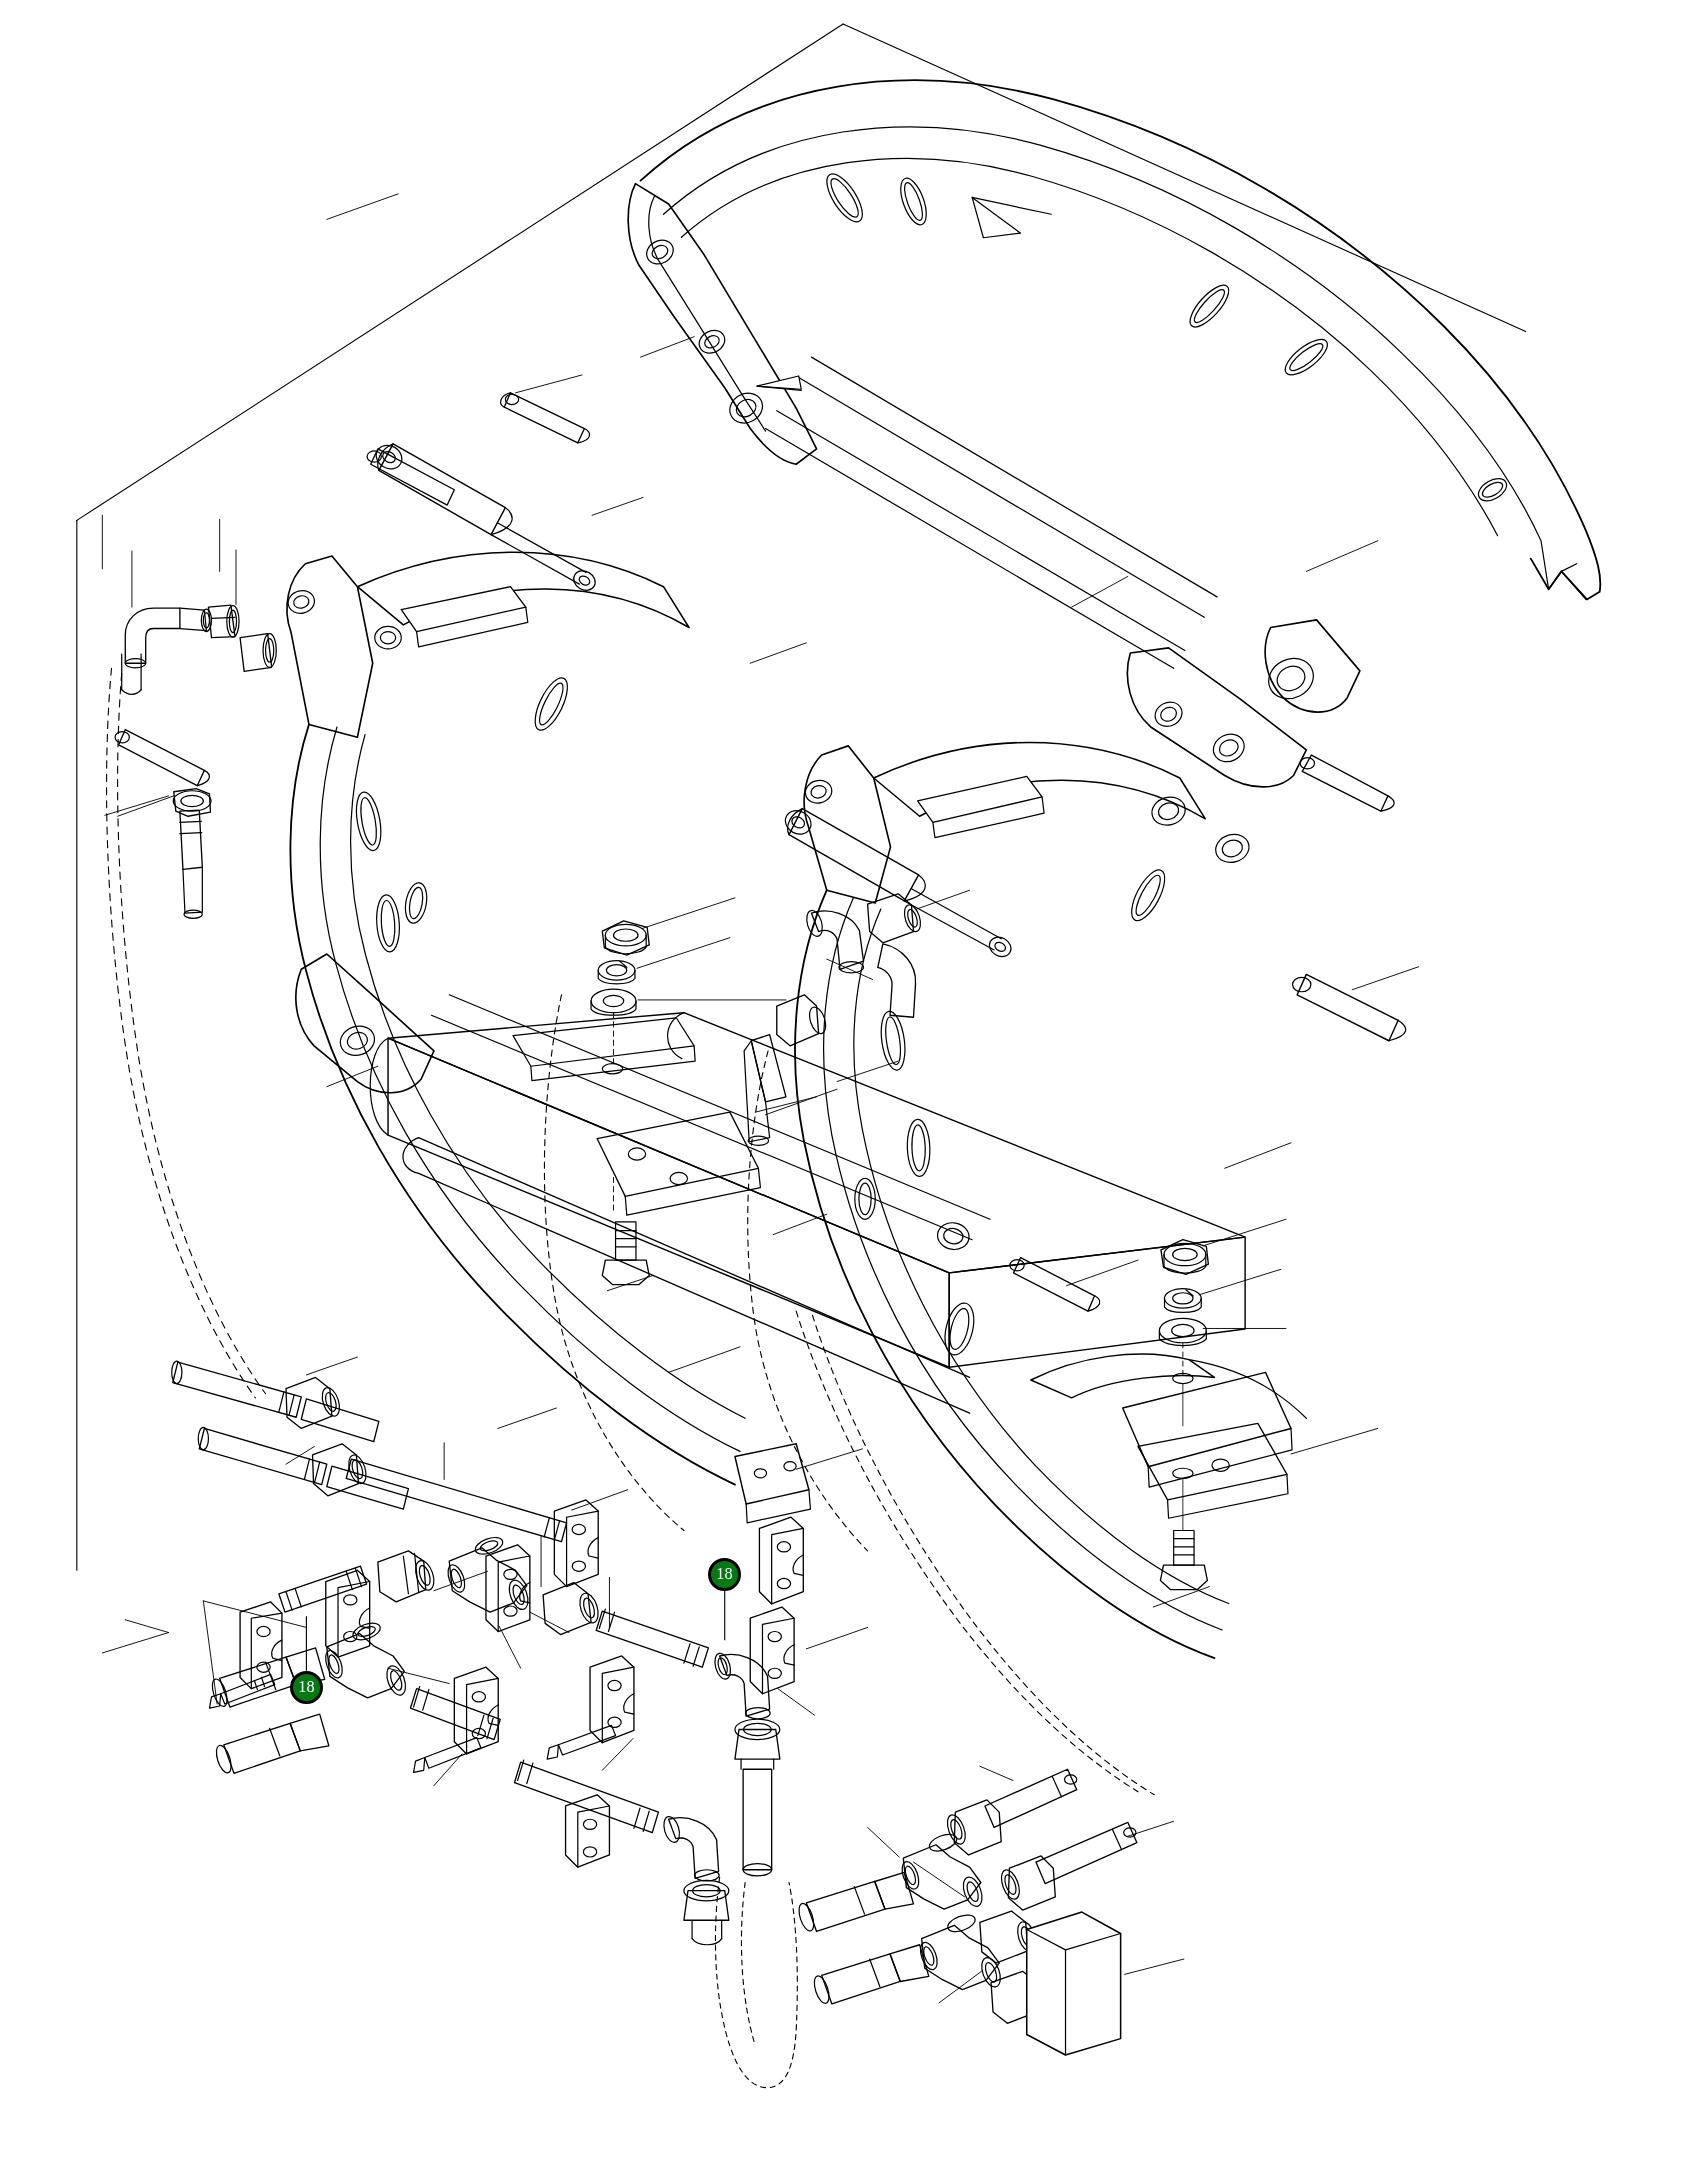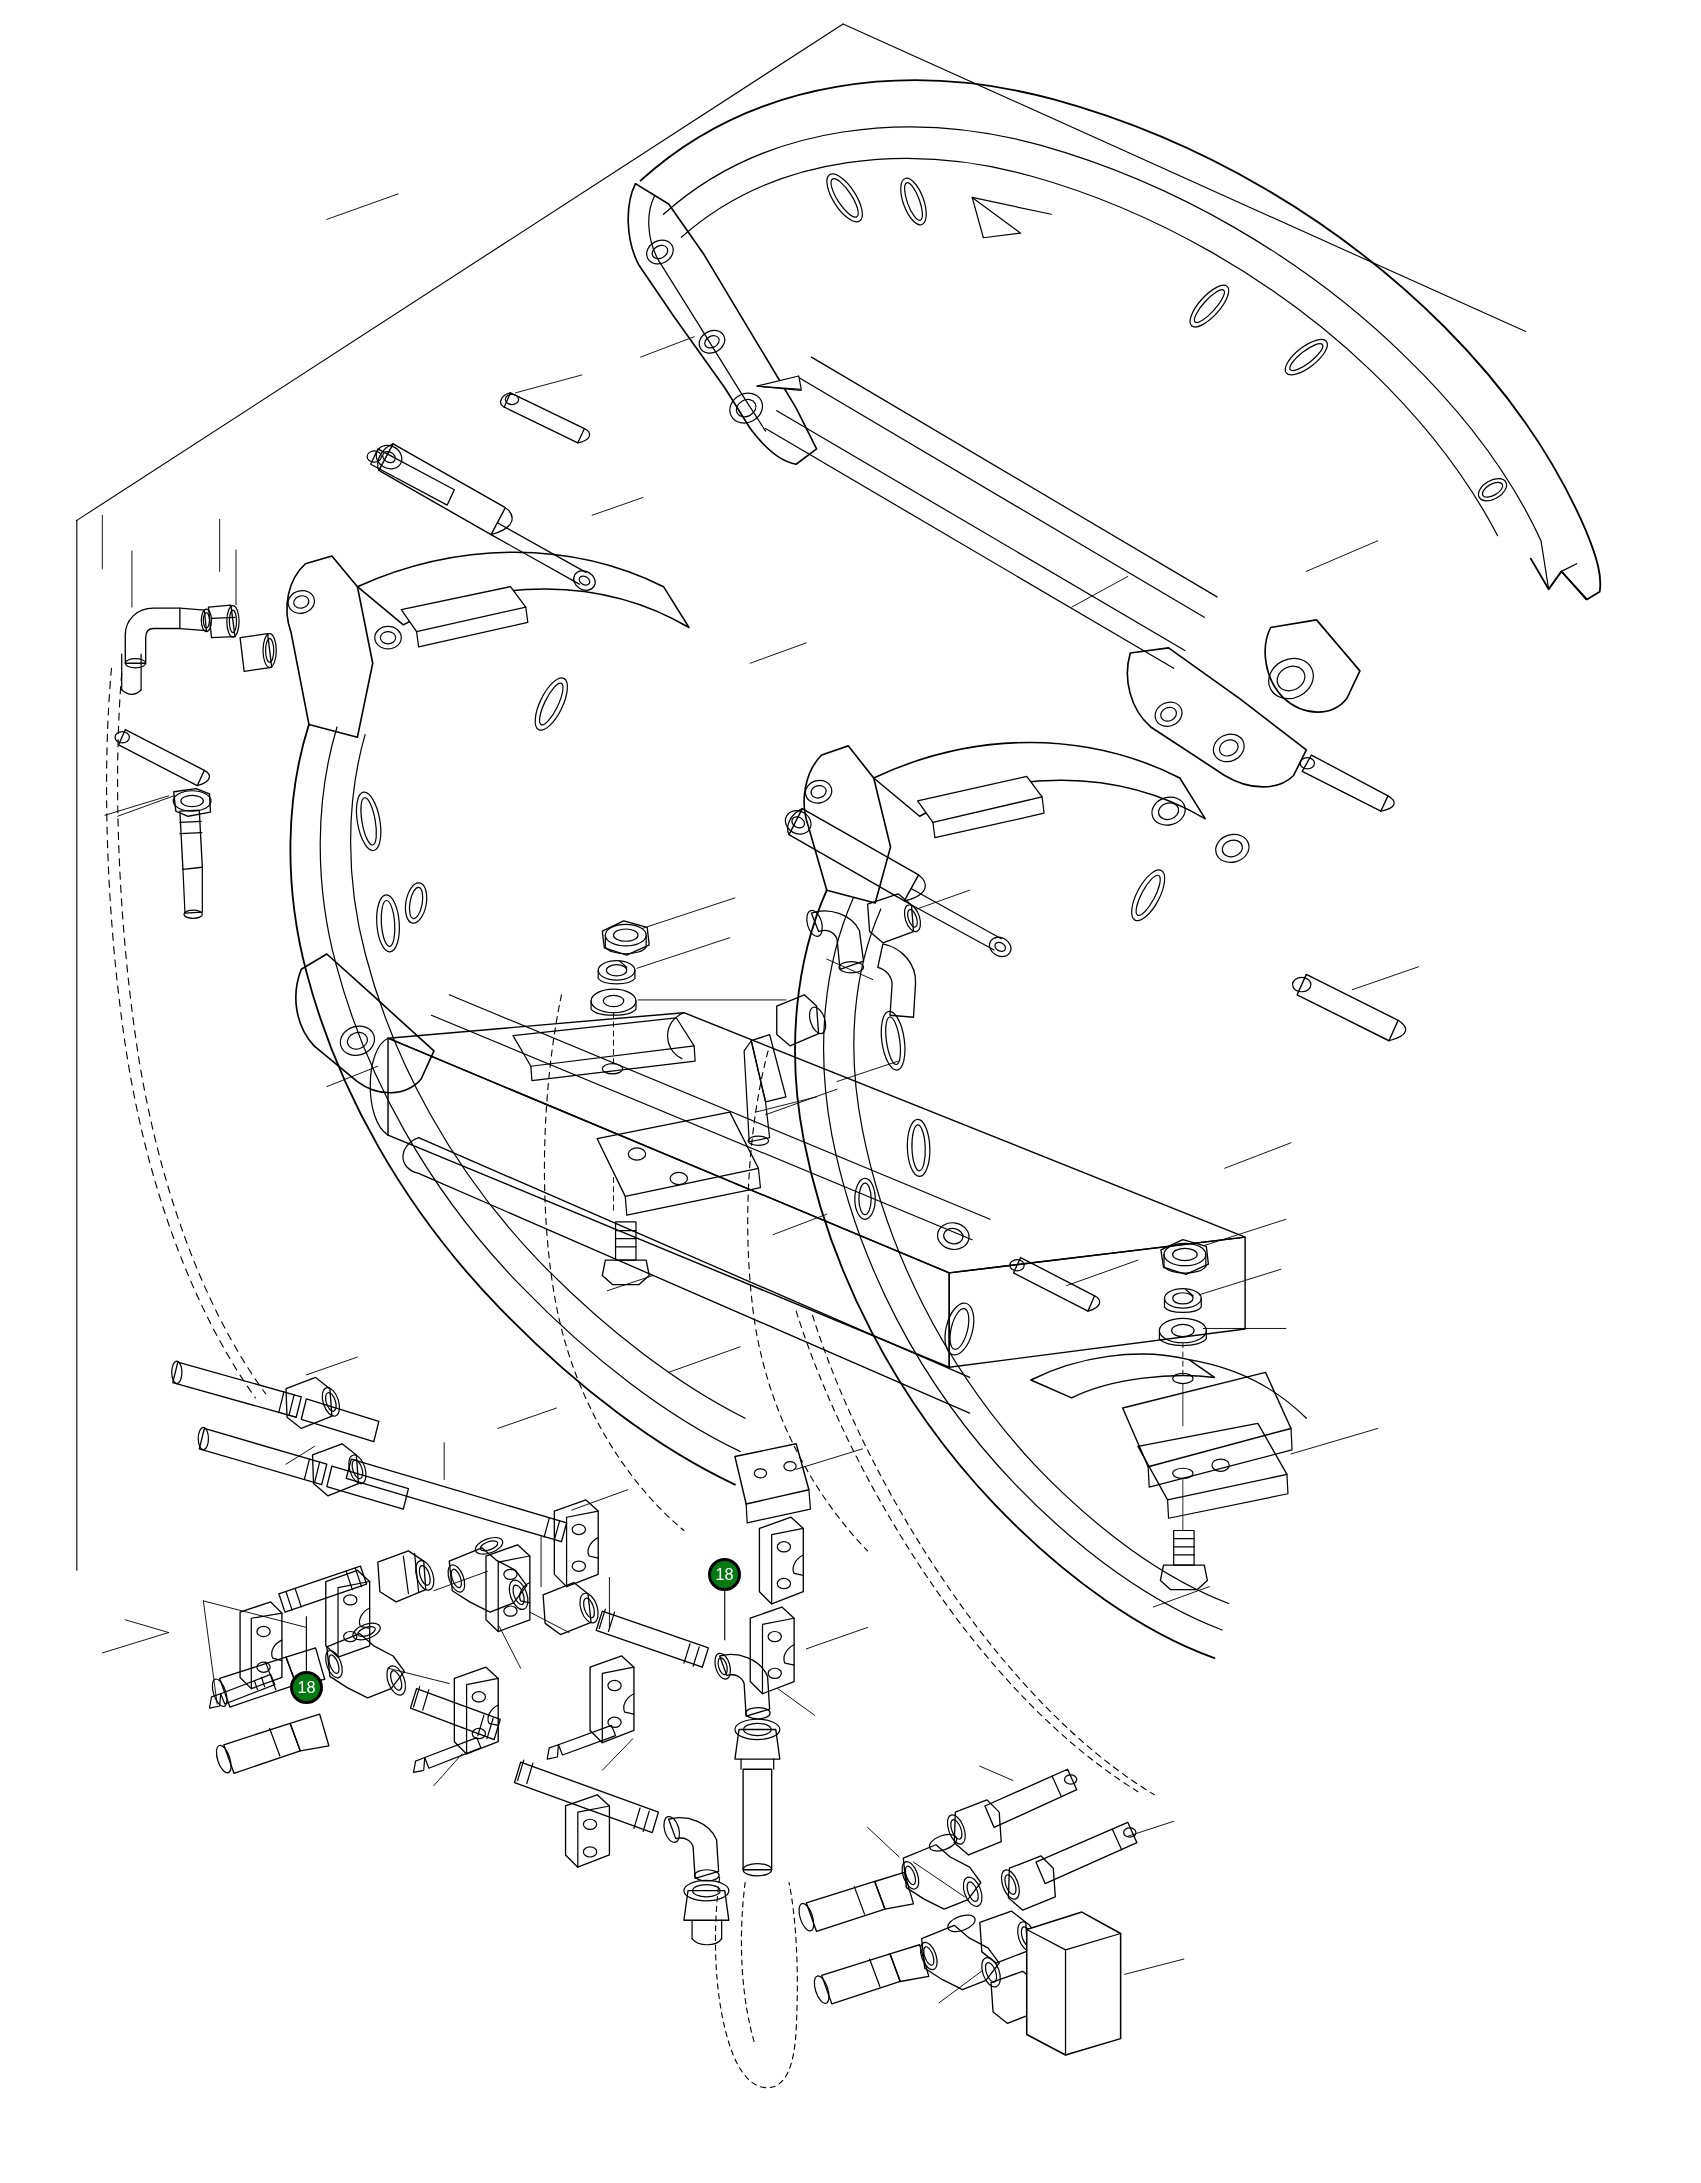--- a/index.html
+++ b/index.html
@@ -25,21 +25,21 @@
     display: block;
   }
   .badge {
     position: absolute;
     border-radius: 50%;
     display: flex;
     align-items: center;
     justify-content: center;
     box-sizing: border-box;
     color: #ffffff;
-    font-family: Liberation Sans, sans-serif;
+    font-family: Liberation Serif, serif;
     font-weight: 400;
     user-select: none;
     line-height: 1;
     text-align: center;
   }
 </style>
 </head>
 <body>
 
 <div id="canvas-wrap">

